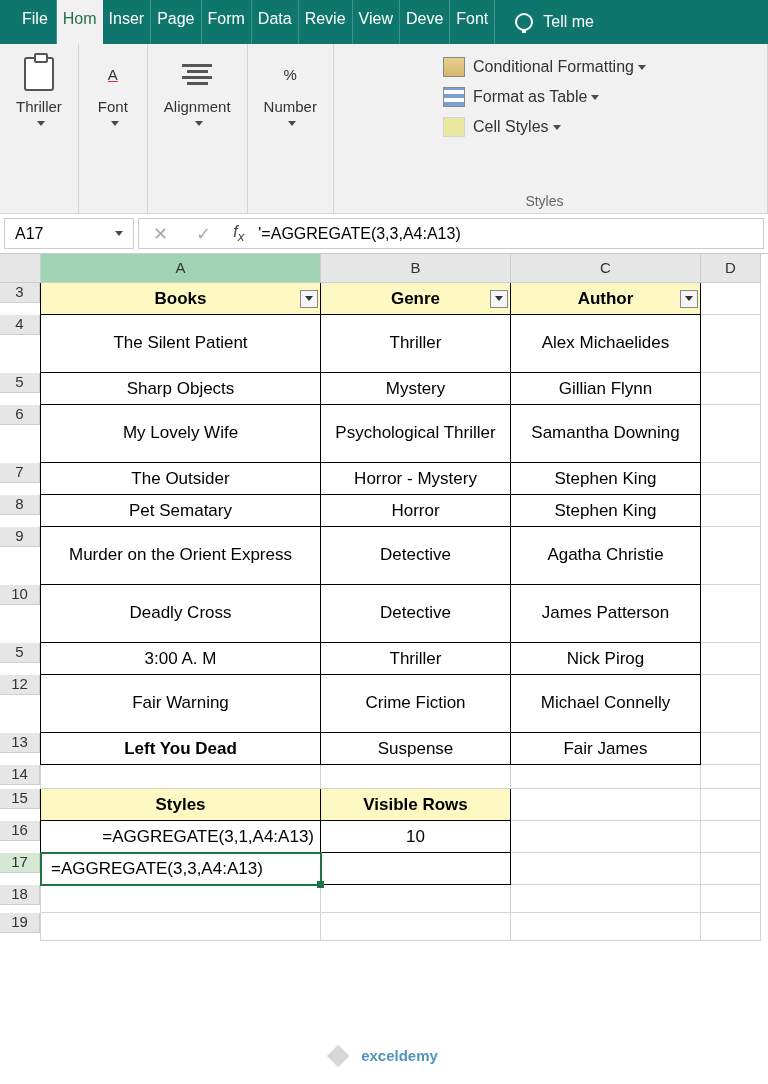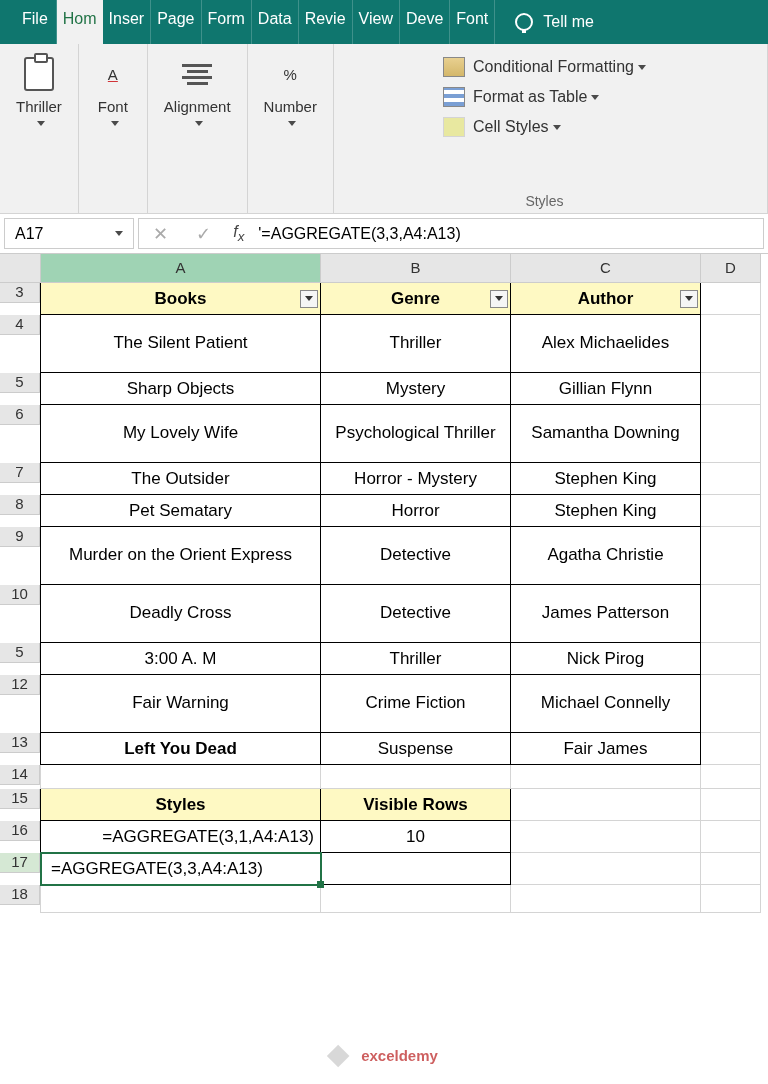--- a/index.html
+++ b/index.html
@@ -53,21 +53,21 @@
 .rowhead { width: 40px; background: #e6e6e6; border-right: 1px solid #ccc; border-bottom: 1px solid #ccc; text-align: center; font-size: 15px; color: #333; display: flex; align-items: flex-end; justify-content: center; padding-bottom: 2px; }
 .rowhead.active { background: #d5e8d4; }
 .grid { border-collapse: collapse; }
 .cell { border: 1px solid #d4d4d4; font-size: 17px; padding: 2px 6px; text-align: center; vertical-align: middle; background: #fff; }
 .blackborder td.cell { border: 1.5px solid #000; }
 .hdr { background: #fef9c3; font-weight: 600; position: relative; }
 .filter-btn { position: absolute; right: 2px; top: 50%; transform: translateY(-50%); width: 18px; height: 18px; border: 1px solid #888; background: #f5f5f5; display: flex; align-items: center; justify-content: center; }
 .filter-btn::after { content: ""; border-left: 4px solid transparent; border-right: 4px solid transparent; border-top: 5px solid #333; }
 .twoline { line-height: 1.3; }
 .sel-handle { position: absolute; width: 7px; height: 7px; background: #217346; right: -4px; bottom: -4px; }
-.watermark { position: absolute; left: 50%; transform: translateX(-50%); bottom: 20px; color: #b91c1c; font-size: 15px; font-weight: 600; display: flex; align-items: center; gap: 15px; opacity: 0.7; }
+.watermark { position: absolute; left: 50%; transform: translateX(-50%); bottom: 20px; color: #0369a1; font-size: 15px; font-weight: 600; display: flex; align-items: center; gap: 15px; opacity: 0.7; }
 .wm-cube { width: 16px; height: 16px; background: #c8c8c8; transform: rotate(45deg); }
 </style>
 </head>
 <body>
 
 <div class="ribbon-tabs">
   <div class="tab file">File</div>
   <div class="tab active">Hom</div>
   <div class="tab">Inser</div>
   <div class="tab">Page</div>
@@ -286,20 +286,27 @@
     <td class="cell"></td>
     <td class="cell"></td>
   </tr>
   <tr style="height:28px">
     <td class="rowhead">18</td>
     <td class="cell"></td>
     <td class="cell"></td>
     <td class="cell"></td>
     <td class="cell"></td>
   </tr>
+  <tr style="height:28px">
+    <td class="rowhead">19</td>
+    <td class="cell"></td>
+    <td class="cell"></td>
+    <td class="cell"></td>
+    <td class="cell"></td>
+  </tr>
 </tbody>
     </table>
 </div>
 
 <div class="watermark">
   <span class="wm-cube"></span>
   <span>exceldemy</span>
 </div>
 
 </body></html>

